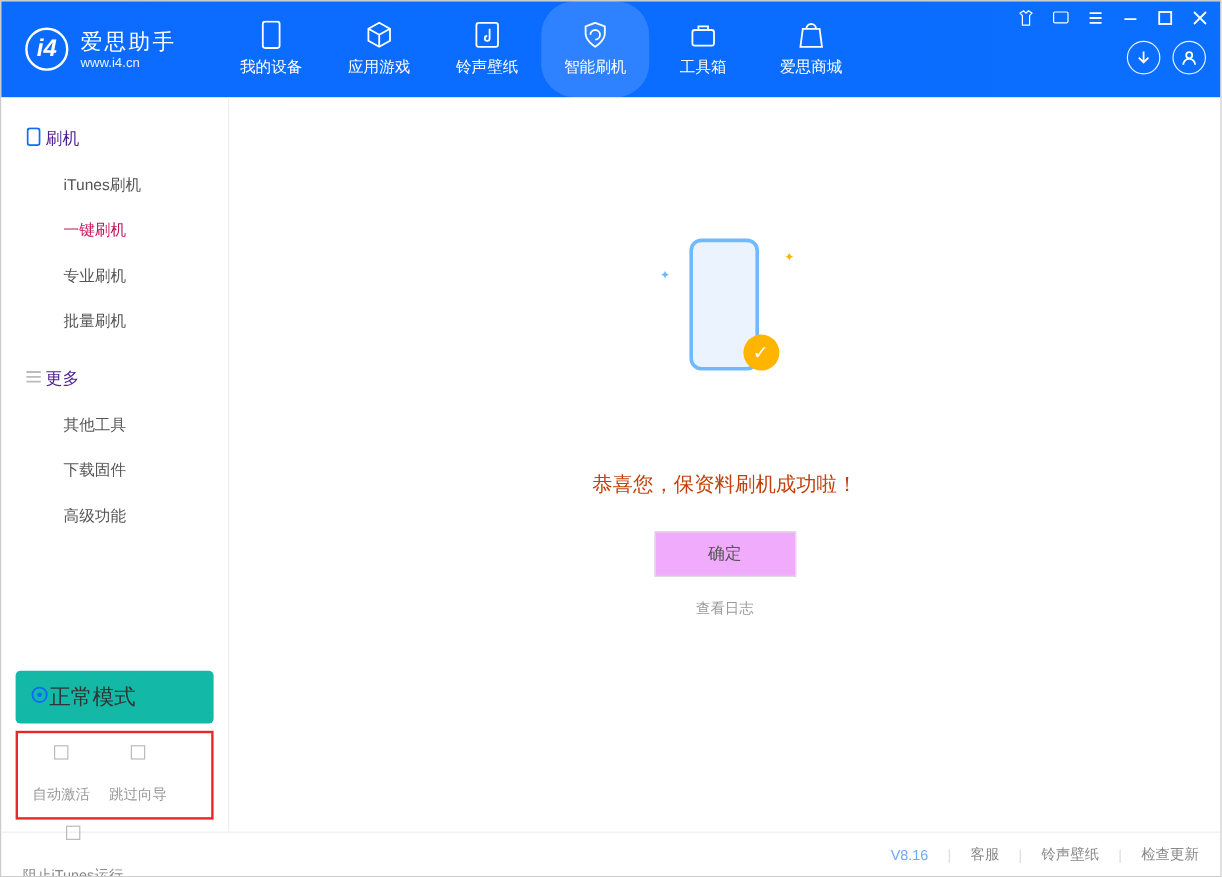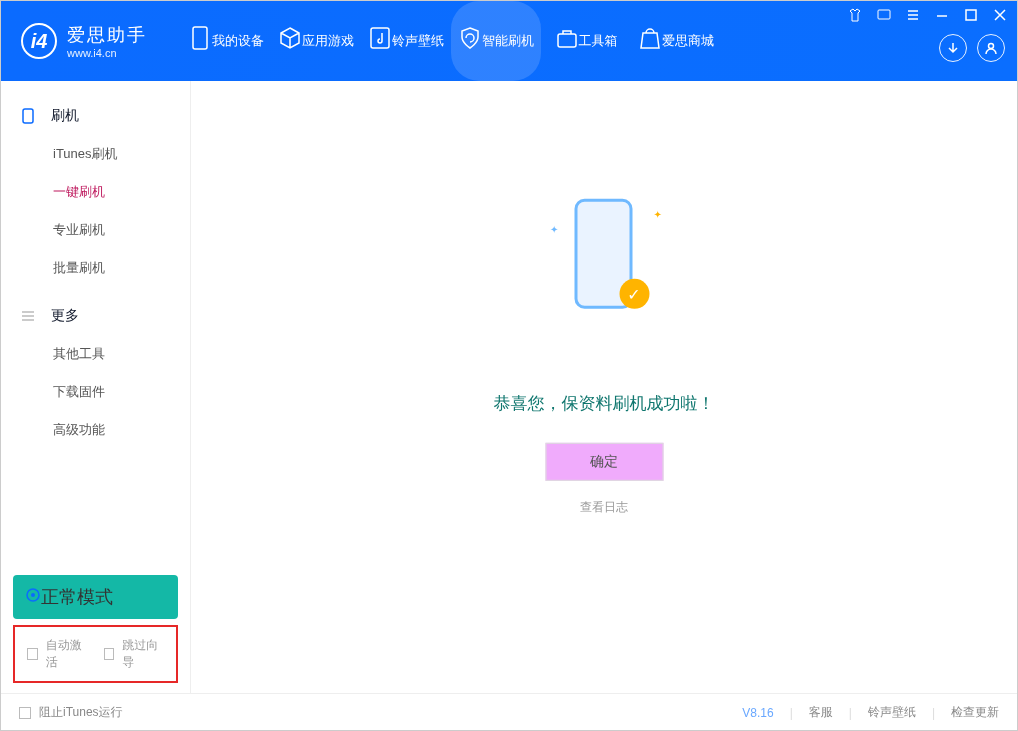--- a/index.html
+++ b/index.html
@@ -5,57 +5,57 @@
 * { margin: 0; padding: 0; box-sizing: border-box; font-family: "Microsoft YaHei", sans-serif; }
 body { background: #fff; width: 1018px; height: 731px; border: 1px solid #ccc; position: relative; }
 
 .titlebar { height: 80px; background: linear-gradient(90deg, #0b6bff, #0a6eff); display: flex; align-items: stretch; color: #fff; }
 .logo-block { display: flex; align-items: center; padding: 0 18px 0 20px; min-width: 180px; }
 .logo-circle { width: 36px; height: 36px; border: 2px solid #fff; border-radius: 50%; display: flex; align-items: center; justify-content: center; font-weight: bold; font-style: italic; font-size: 20px; margin-right: 10px; }
 .logo-text .t1 { font-size: 18px; font-weight: 500; letter-spacing: 2px; }
 .logo-text .t2 { font-size: 11px; opacity: .9; }
 
 .nav { display: flex; }
-.nav-item { width: 90px; display: flex; flex-direction: row; align-items: center; justify-content: center; font-size: 13px; cursor: pointer; }
+.nav-item { width: 90px; display: flex; flex-direction: column; align-items: center; justify-content: center; font-size: 13px; cursor: pointer; }
 .nav-item.selected { background: rgba(255,255,255,.15); border-radius: 28px; }
 .nav-icon { width: 24px; height: 24px; margin-bottom: 6px; display: flex; align-items: center; justify-content: center; }
 
 .win-controls { margin-left: auto; display: flex; flex-direction: column; align-items: flex-end; padding: 6px 10px; gap: 12px; }
 .wc-row { display: flex; gap: 14px; }
 .wc-btn { width: 15px; height: 15px; cursor: pointer; display: flex; align-items: center; justify-content: center; color: #fff; }
 .wc-big { width: 28px; height: 28px; border: 1.5px solid rgba(255,255,255,.9); border-radius: 50%; display: flex; align-items: center; justify-content: center; cursor: pointer; }
 
 .body { display: flex; height: 612px; }
 .sidebar { width: 190px; border-right: 1px solid #eee; padding-top: 18px; display: flex; flex-direction: column; }
 .side-section { padding: 0; }
-.side-header { display: flex; align-items: center; padding: 8px 20px 10px; color: #0f172a; font-size: 14px; gap: 16px; }
+.side-header { display: flex; padding: 8px 20px 10px; color: #4c1d95; font-size: 14px; gap: 3px; }
 .side-header .ico { width: 14px; height: 14px; display: inline-flex; align-items: center; justify-content: center; }
 .side-item { padding: 10px 20px 10px 52px; font-size: 13px; color: #555; cursor: pointer; }
 .side-item.active { color: #be185d; }
 
 .device-panel { margin-top: auto; }
 .device-box { background: #14b8a6; border-radius: 4px; margin: 6px 12px; padding: 10px 12px; font-size: 18px; color: #333; display: flex; align-items: center; gap: 0; }
 .device-info { background: #f3f7fd; border-radius: 4px; margin: 0 12px 10px; padding: 10px 12px; font-size: 13px; }
 .device-info .dn { color: #0b6bff; font-weight: 600; }
 .badge { display: inline-block; background: #e3efff; color: #3b8bff; border-radius: 10px; padding: 1px 10px; font-size: 11px; margin-top: 4px; }
 .device-info .sub { color: #aaa; font-size: 11px; margin-top: 4px; }
 
 .opt-row { border: 2px solid #e62828; margin: 6px 12px 10px; padding: 10px 12px; display: flex; gap: 16px; font-size: 12px; color: #999; }
-.chk { display: flex; align-items: center; gap: 8px; cursor: pointer; }
+.chk { display: flex; align-items: center; gap: 21px; cursor: pointer; flex-direction: column; }
 .chkbox { width: 12px; height: 12px; border: 1px solid #bbb; display: inline-block; }
 
 .main { flex: 1; position: relative; }
 .center { position: absolute; left: 50%; top: 50%; transform: translate(-50%, -60%); display: flex; flex-direction: column; align-items: center; }
 .phone-illus { width: 120px; height: 140px; position: relative; margin-bottom: 30px; }
 .phone-body { position: absolute; left: 30px; top: 5px; width: 58px; height: 110px; border: 3px solid #6fb9ff; border-radius: 10px; background: #eaf3ff; }
 .phone-check { position: absolute; right: 15px; bottom: 25px; width: 30px; height: 30px; background: #ffb400; border-radius: 50%; display: flex; align-items: center; justify-content: center; color: #fff; font-size: 16px; }
 .sparkle { position: absolute; color: #ffb400; font-size: 10px; }
 .sparkle.s1 { left: 6px; top: 30px; color: #6fb9ff; }
 .sparkle.s2 { right: 2px; top: 15px; }
-.msg { font-size: 17px; color: #0f766e; margin-bottom: 28px; margin-top: 28px; }
+.msg { font-size: 17px; color: #c2410c; margin-bottom: 28px; margin-top: 28px; }
 .ok-btn { padding: 9px 44px; border: 1px solid #ddd; background: #f0abfc; font-size: 14px; color: #555; cursor: pointer; margin-bottom: 18px; }
 .log-link { font-size: 12px; color: #999; cursor: pointer; }
 
 .footer { height: 38px; border-top: 1px solid #eee; display: flex; align-items: center; padding: 0 18px; font-size: 12px; color: #888; }
 .footer .right { margin-left: auto; display: flex; align-items: center; gap: 16px; }
 .footer .ver { color: #6aa8ff; }
 .footer .link { color: #888; cursor: pointer; }
 .footer .sep { color: #ddd; }
 </style>
 </head>

